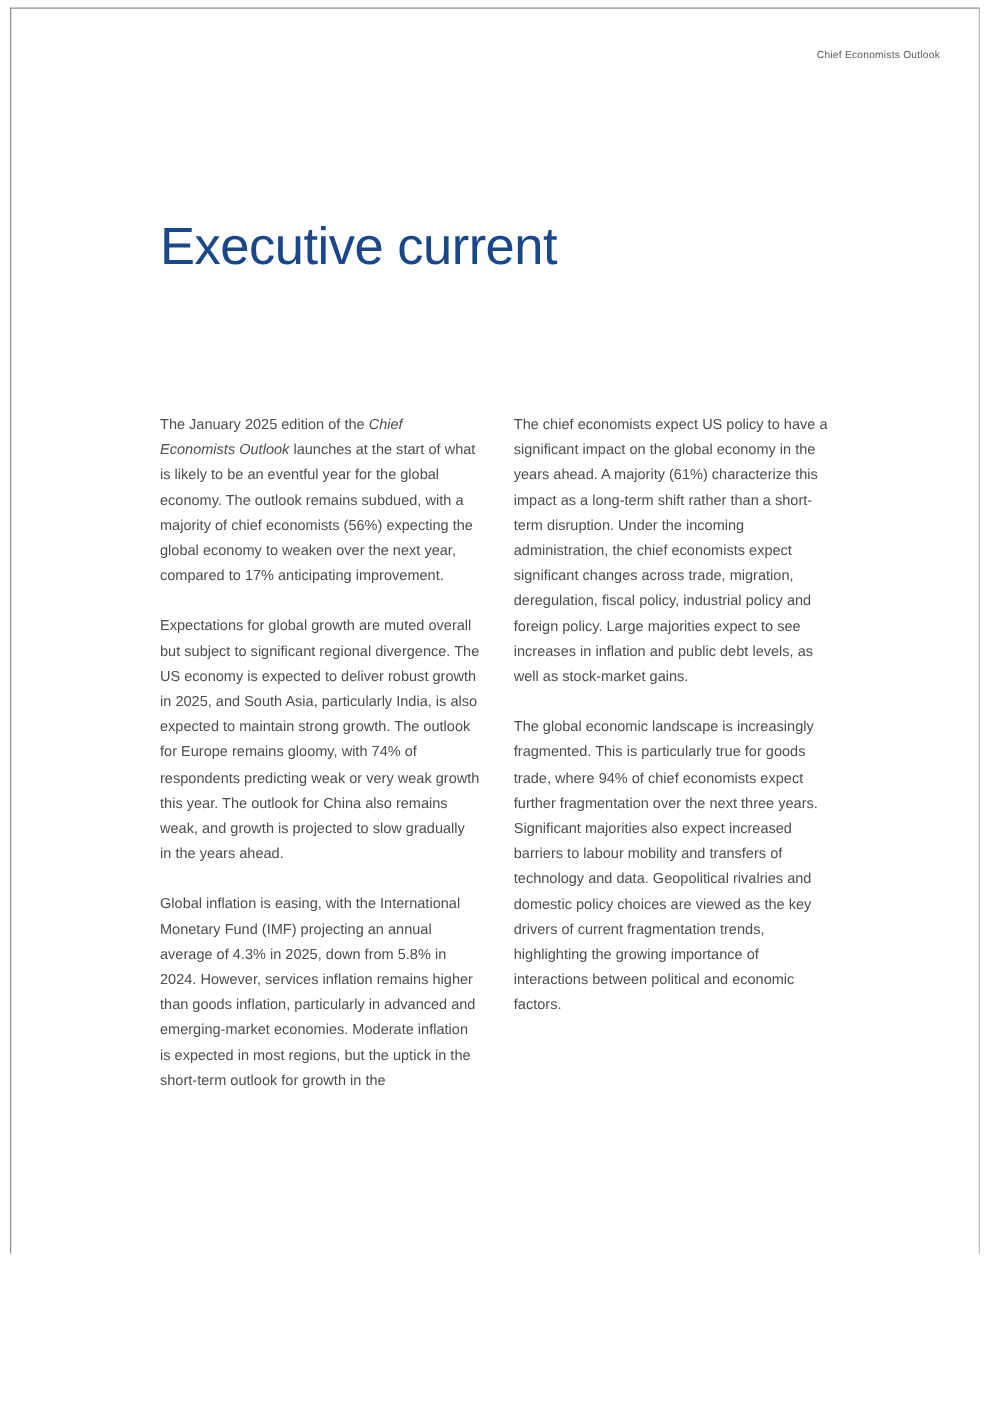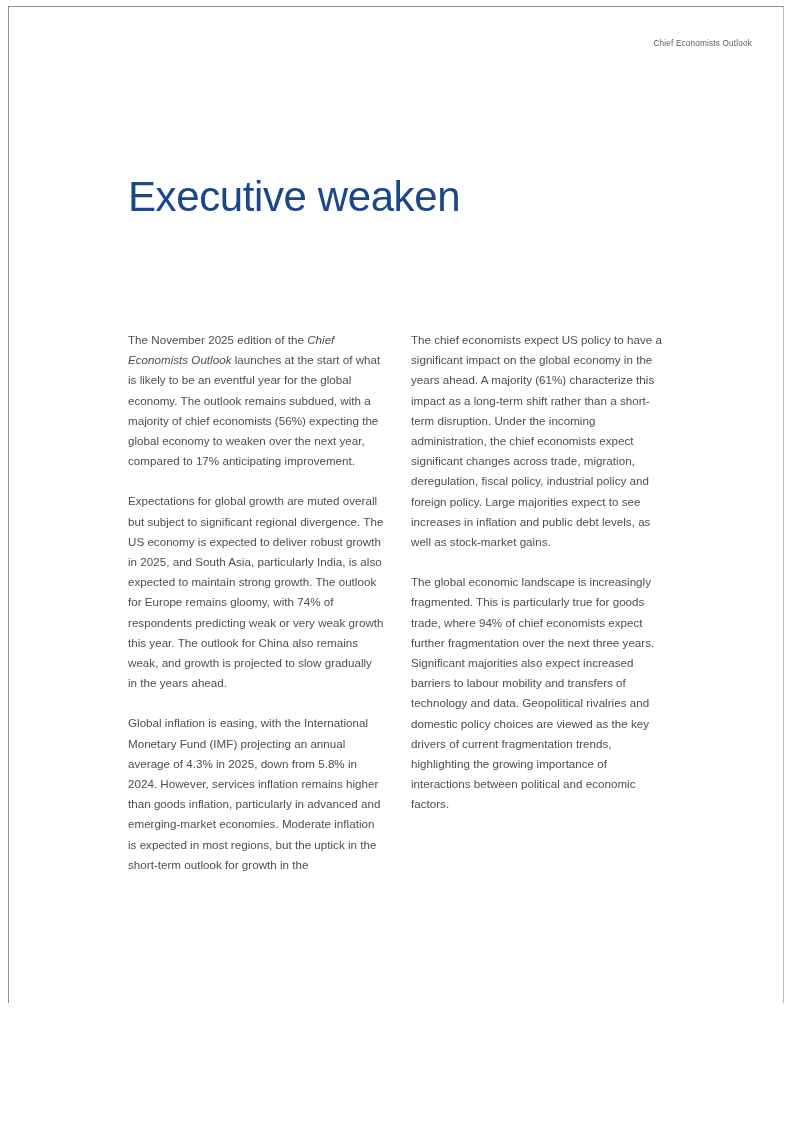--- a/index.html
+++ b/index.html
@@ -96,25 +96,25 @@
 </style>
 </head>
 <body>
 
 <div class="page">
 
   <div class="page-frame"></div>
 
   <div class="running-header">Chief Economists Outlook</div>
 
-  <h1 class="page-title">Executive weaken</h1>
+  <h1 class="page-title">Executive current</h1>
 
   <div class="body-columns">
     <div class="col">
-        <p><span>The November 2025 edition of the </span><em>Chief Economists Outlook</em><span> launches at the start of what is likely to be an eventful year for the global economy. The outlook remains subdued, with a majority of chief economists (56%) expecting the global economy to weaken over the next year, compared to 17% anticipating improvement.</span></p>
+        <p><span>The January 2025 edition of the </span><em>Chief Economists Outlook</em><span> launches at the start of what is likely to be an eventful year for the global economy. The outlook remains subdued, with a majority of chief economists (56%) expecting the global economy to weaken over the next year, compared to 17% anticipating improvement.</span></p>
         <p><span>Expectations for global growth are muted overall but subject to significant regional divergence. The US economy is expected to deliver robust growth in 2025, and South Asia, particularly India, is also expected to maintain strong growth. The outlook for Europe remains gloomy, with 74% of respondents predicting weak or very weak growth this year. The outlook for China also remains weak, and growth is projected to slow gradually in the years ahead.</span></p>
         <p><span>Global inflation is easing, with the International Monetary Fund (IMF) projecting an annual average of 4.3% in 2025, down from 5.8% in 2024. However, services inflation remains higher than goods inflation, particularly in advanced and emerging-market economies. Moderate inflation is expected in most regions, but the uptick in the short-term outlook for growth in the</span></p>
       </div>
     <div class="col">
         <p><span>The chief economists expect US policy to have a significant impact on the global economy in the years ahead. A majority (61%) characterize this impact as a long-term shift rather than a short-term disruption. Under the incoming administration, the chief economists expect significant changes across trade, migration, deregulation, fiscal policy, industrial policy and foreign policy. Large majorities expect to see increases in inflation and public debt levels, as well as stock-market gains.</span></p>
         <p><span>The global economic landscape is increasingly fragmented. This is particularly true for goods trade, where 94% of chief economists expect further fragmentation over the next three years. Significant majorities also expect increased barriers to labour mobility and transfers of technology and data. Geopolitical rivalries and domestic policy choices are viewed as the key drivers of current fragmentation trends, highlighting the growing importance of interactions between political and economic factors.</span></p>
       </div>
   </div>
 
   <div class="folio">5</div>

